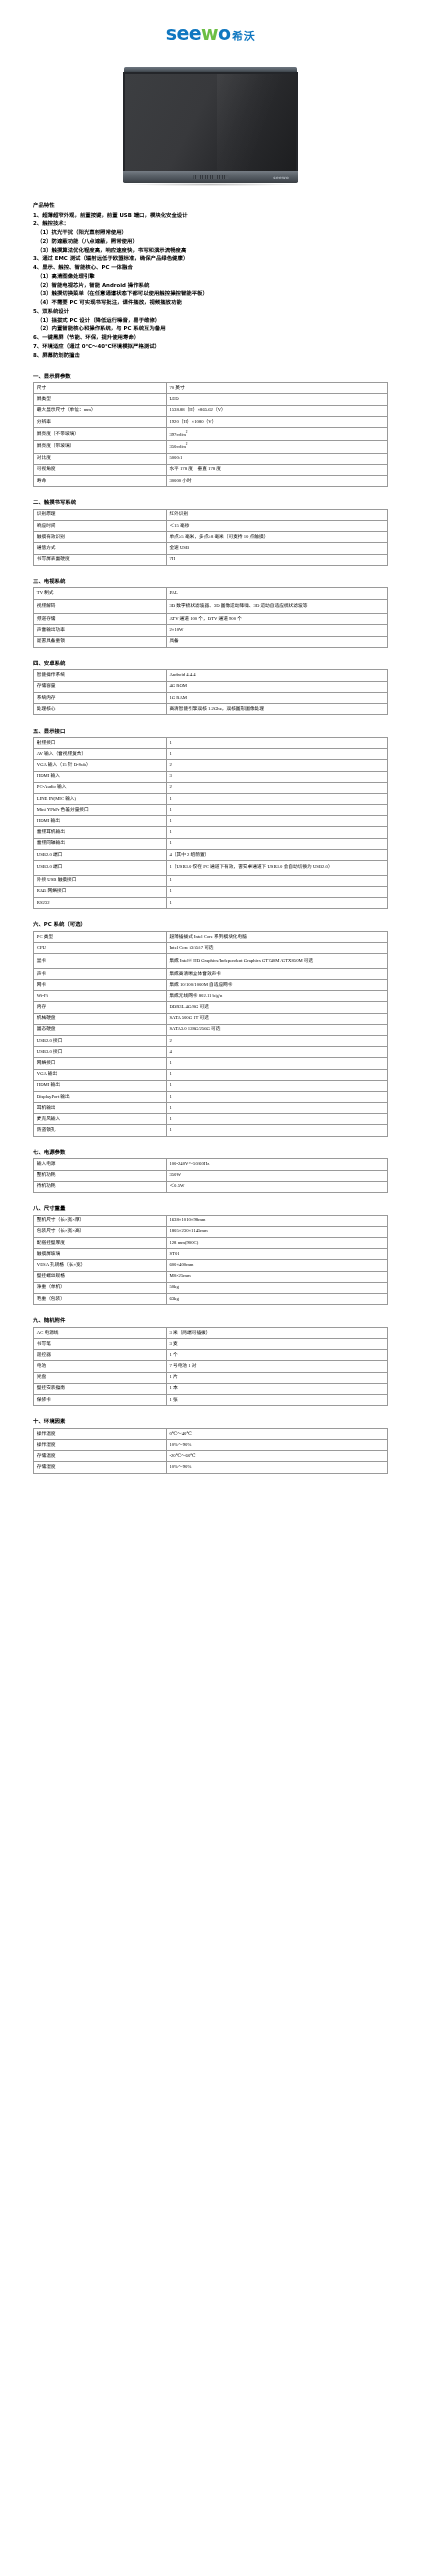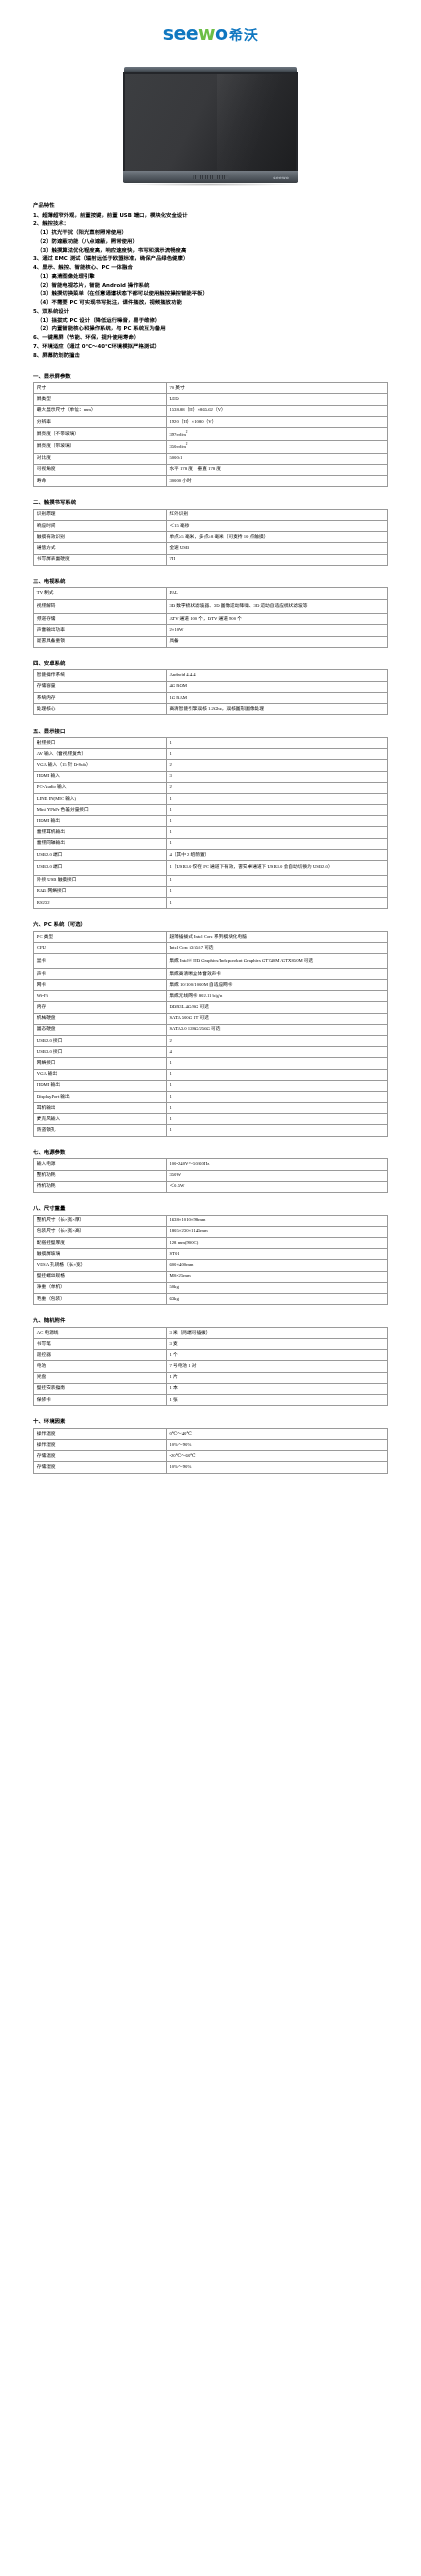--- a/index.html
+++ b/index.html
@@ -33,21 +33,21 @@
   .logo-mark{
     font-family:"DejaVu Sans","Liberation Sans",sans-serif;
     font-size:19px;
     font-weight:700;
     letter-spacing:-0.6px;
     color:#1077c0;
   }
   .logo-mark .slash{color:#6cbe45;font-weight:700;}
   .logo-cn{
     font-family:"DejaVu Sans","Liberation Sans",sans-serif;
-    font-size:14px;
+    font-size:11px;
     font-weight:700;
     color:#1077c0;
     margin-left:1.7px;
     letter-spacing:0.6px;
   }
 
   
   .photo-wrap{
     display:flex;
     justify-content:center;

